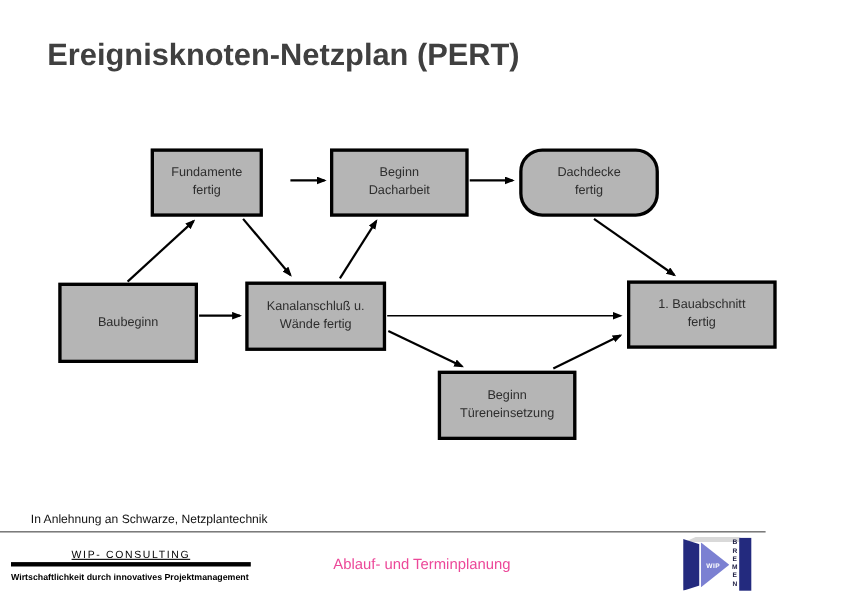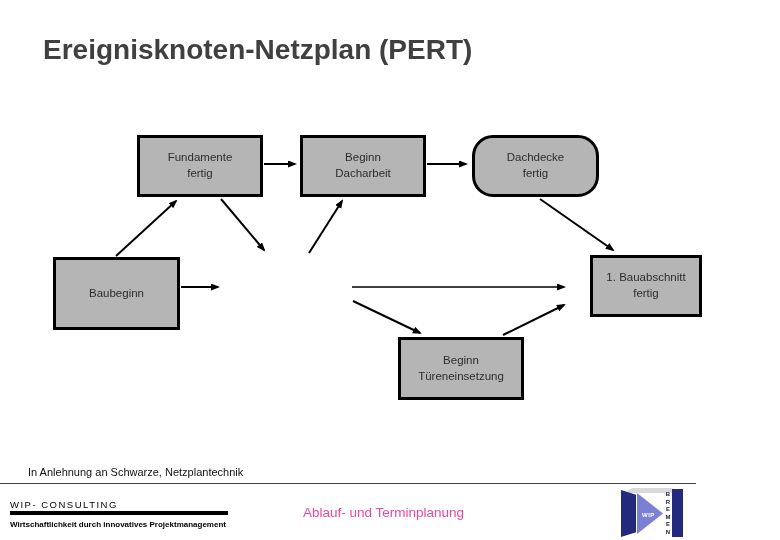--- a/index.html
+++ b/index.html
@@ -37,22 +37,23 @@
   .attribution {
     position: absolute; left: 28px; top: 466px;
     font-size: 11px; color: #111;
   }
   .footer-rule {
     position: absolute; left: 0; top: 483px;
     width: 696px; height: 1px; background: #444;
   }
   .brand-name {
     position: absolute; left: 10px; top: 499px; width: 218px;
-    font-size: 9.5px; letter-spacing: 1.5px;
+    text-align: center; font-size: 9.5px; letter-spacing: 1.5px;
     color: #000;
+    text-decoration: underline;
   }
   .brand-bar {
     position: absolute; left: 10px; top: 511px;
     width: 218px; height: 4px; background: #000;
   }
   .brand-tagline {
     position: absolute; left: 10px; top: 520px; width: 218px;
     text-align: left; font-size: 8px; font-weight: bold; color: #000;
   }
   .topic {
@@ -113,28 +114,30 @@
       <line x1="221" y1="199" x2="264" y2="250" stroke="#000000" stroke-width="2" marker-end="url(#ah)"></line>
       <line x1="309" y1="253" x2="342" y2="201" stroke="#000000" stroke-width="2" marker-end="url(#ah)"></line>
       <line x1="540" y1="199" x2="613" y2="250" stroke="#000000" stroke-width="2" marker-end="url(#ah)"></line>
       <line x1="181" y1="287" x2="218" y2="287" stroke="#000000" stroke-width="2" marker-end="url(#ah)"></line>
       <line x1="352" y1="287" x2="564" y2="287" stroke="#000000" stroke-width="1.5" marker-end="url(#ah)"></line>
       <line x1="353" y1="301" x2="420" y2="333" stroke="#000000" stroke-width="2" marker-end="url(#ah)"></line>
       <line x1="503" y1="335" x2="564" y2="305" stroke="#000000" stroke-width="2" marker-end="url(#ah)"></line>
     </svg>
 
   <div class="nodes-layer">
-      <div class="node" style="left: 137px; top: 135px; width: 126px; height: 62px; background: rgb(181, 181, 181); border-color: rgb(0, 0, 0);">Fundamente
+      <div class="node" style="left: 137px; top: 135px; width: 102px; height: 62px; background: rgb(181, 181, 181); border-color: rgb(0, 0, 0);">Fundamente
 fertig</div>
       <div class="node" style="left: 300px; top: 135px; width: 126px; height: 62px; background: rgb(181, 181, 181); border-color: rgb(0, 0, 0);">Beginn
 Dacharbeit</div>
       <div class="node" style="left: 472px; top: 135px; width: 127px; height: 62px; background: rgb(181, 181, 181); border-color: rgb(0, 0, 0); border-radius: 21px;">Dachdecke
 fertig</div>
       <div class="node" style="left: 53px; top: 257px; width: 127px; height: 73px; background: rgb(181, 181, 181); border-color: rgb(0, 0, 0);">Baubeginn</div>
-      <div class="node" style="left: 570px; top: 255px; width: 112px; height: 62px; background: rgb(181, 181, 181); border-color: rgb(0, 0, 0); margin-left: 20px;">1. Bauabschnitt
+      <div class="node" style="left: 223px; top: 256px; width: 128px; height: 63px; background: rgb(181, 181, 181); border-color: rgb(0, 0, 0);">Kanalanschluß u.
+Wände fertig</div>
+      <div class="node" style="left: 570px; top: 255px; width: 136px; height: 62px; background: rgb(181, 181, 181); border-color: rgb(0, 0, 0);">1. Bauabschnitt
 fertig</div>
       <div class="node" style="left: 398px; top: 337px; width: 126px; height: 63px; background: rgb(181, 181, 181); border-color: rgb(0, 0, 0);">Beginn
 Türeneinsetzung</div>
     </div>
 
   <div class="attribution">In Anlehnung an Schwarze, Netzplantechnik</div>
   <div class="footer-rule"></div>
 
   <div class="brand-name">WIP- CONSULTING</div>
   <div class="brand-bar"></div>

